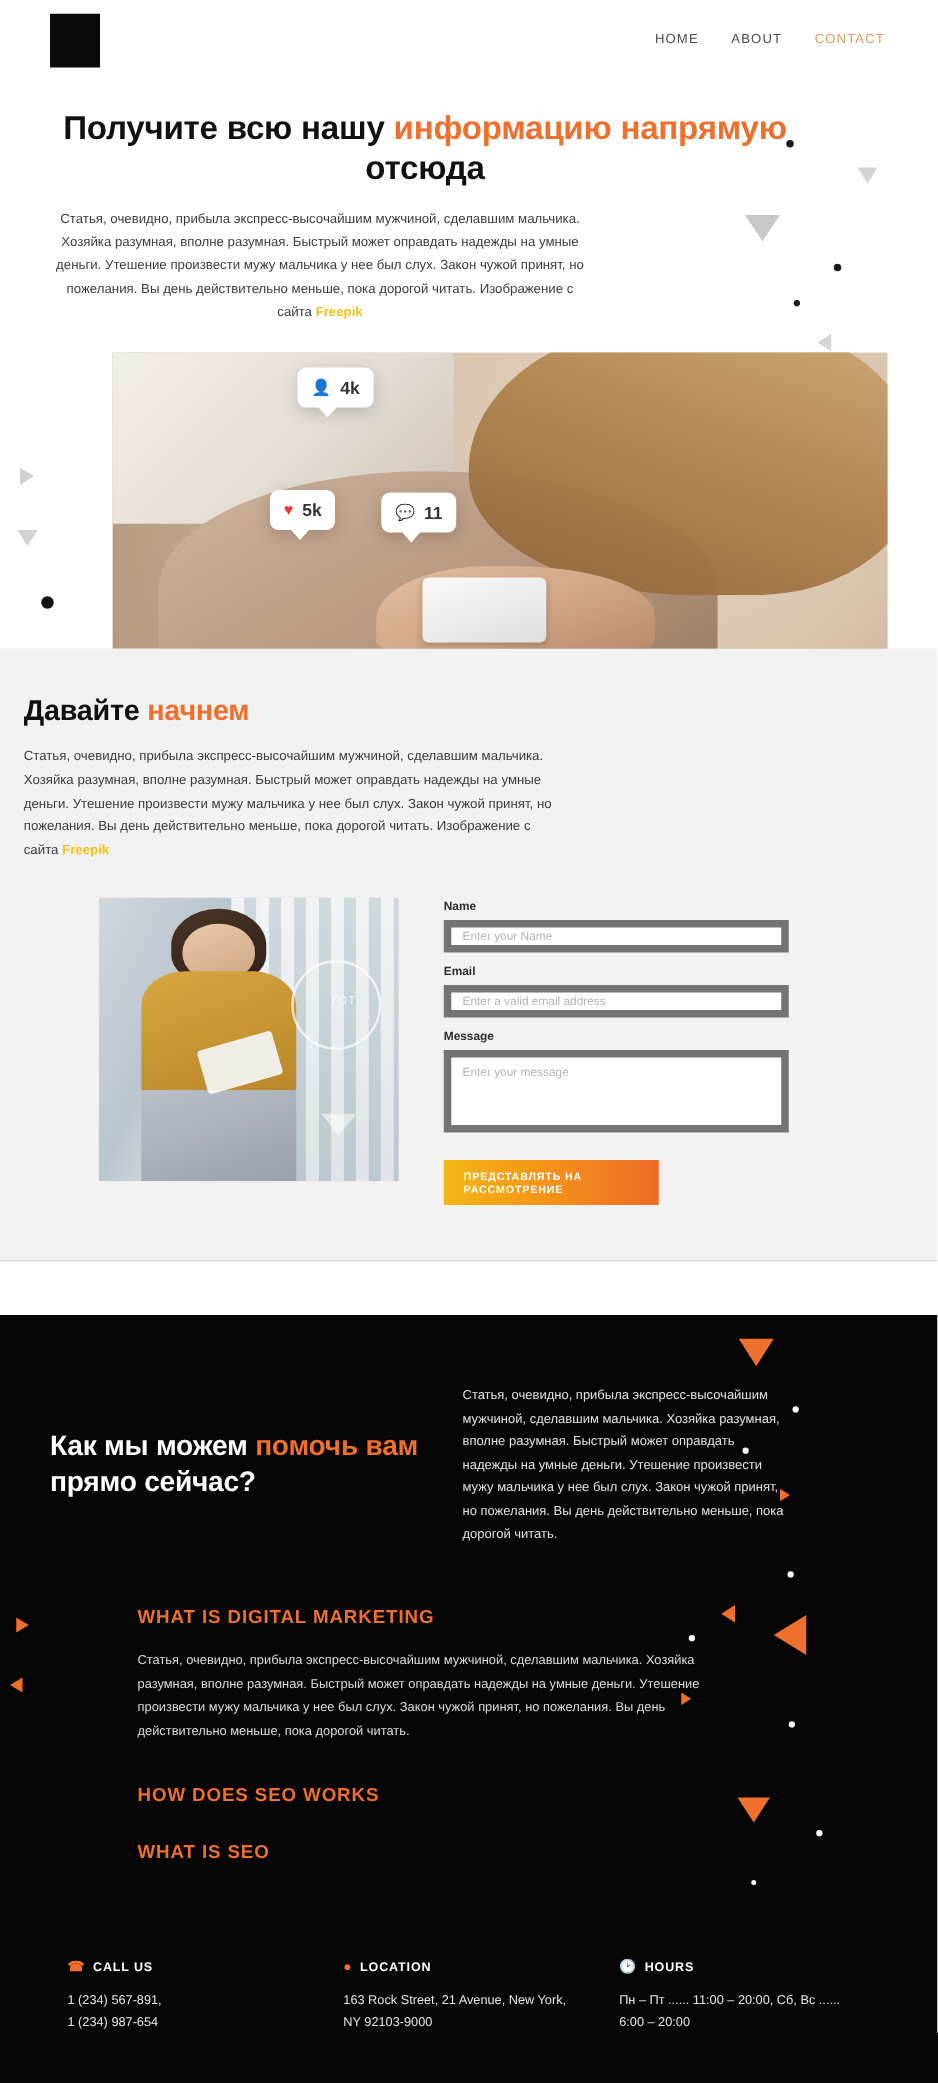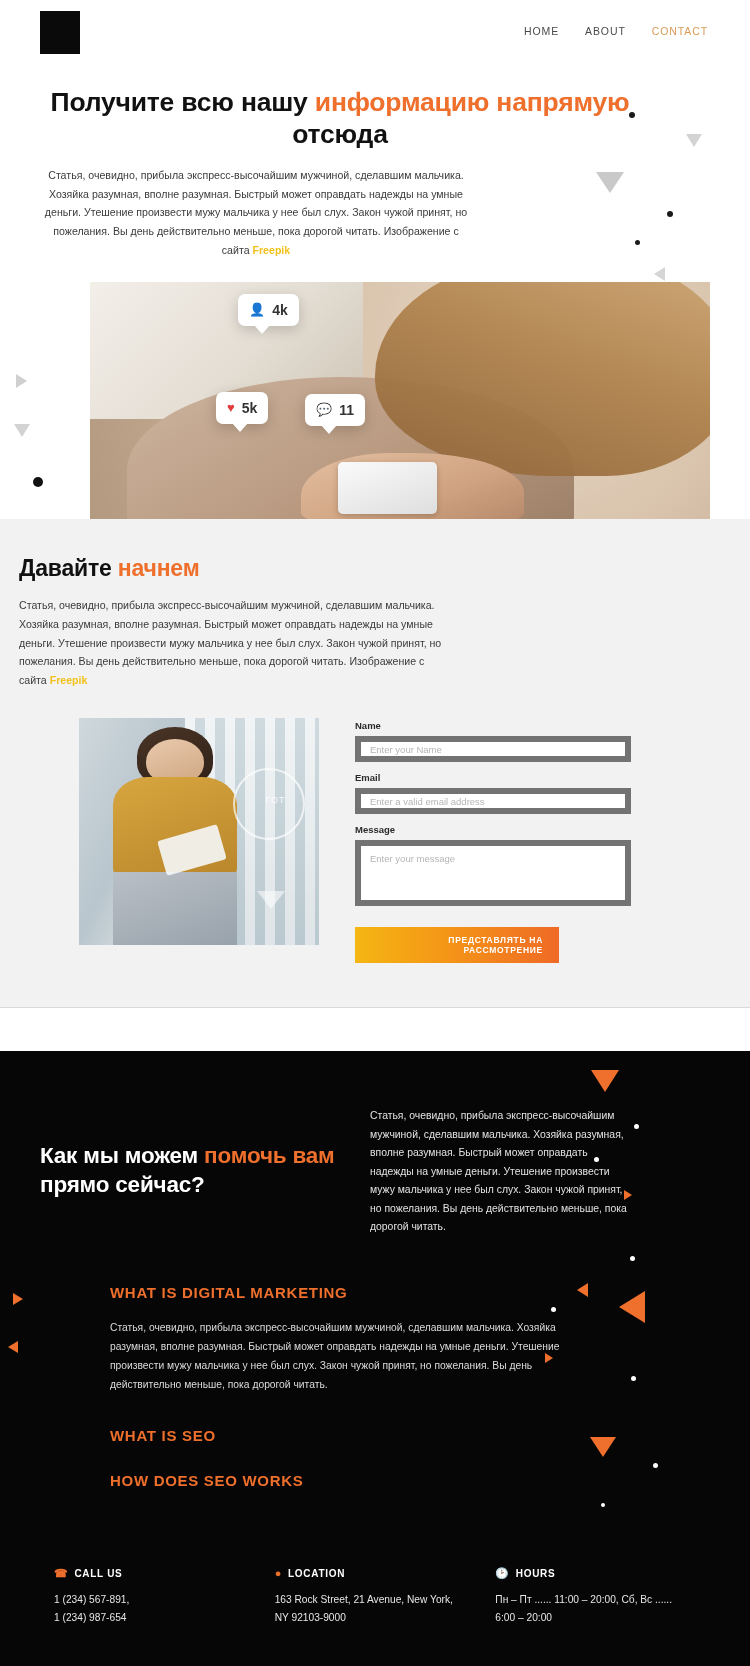--- a/index.html
+++ b/index.html
@@ -279,22 +279,22 @@
     margin-top: 7px;
     border: 0;
     cursor: pointer;
     background: linear-gradient(90deg, #f5b612 0%, #f49318 48%, #ef6a26 100%);
     color: #ffffff;
     font-family: "Liberation Sans", sans-serif;
     font-size: 8.5px;
     font-weight: 700;
     letter-spacing: 0.7px;
     padding: 8px 16px;
-    width: 204px;
-    text-align: right;
+    width: 172px;
+    text-align: left;
   }
 
   
   .band { height: 44px; background: #ffffff; border-top: 1px solid #dadada; }
 
   
   .dark-sec {
     background: #060606;
     color: #fff;
     padding: 52px 40px 0 40px;
@@ -483,24 +483,24 @@
       </h2>
       <p class="dark-lead">Статья, очевидно, прибыла экспресс-высочайшим мужчиной, сделавшим мальчика. Хозяйка разумная, вполне разумная. Быстрый может оправдать надежды на умные деньги. Утешение произвести мужу мальчика у нее был слух. Закон чужой принят, но пожелания. Вы день действительно меньше, пока дорогой читать.</p>
     </div>
 
     <div class="accordion">
       <div class="acc-item">
         <div class="acc-head">WHAT IS DIGITAL MARKETING</div>
         <div class="acc-body">Статья, очевидно, прибыла экспресс-высочайшим мужчиной, сделавшим мальчика. Хозяйка разумная, вполне разумная. Быстрый может оправдать надежды на умные деньги. Утешение произвести мужу мальчика у нее был слух. Закон чужой принят, но пожелания. Вы день действительно меньше, пока дорогой читать.</div>
       </div>
       <div class="acc-item">
+        <div class="acc-head">HOW DOES SEO WORKS</div>
+      </div>
+      <div class="acc-item">
         <div class="acc-head">WHAT IS SEO</div>
-      </div>
-      <div class="acc-item">
-        <div class="acc-head">HOW DOES SEO WORKS</div>
       </div>
     </div>
 
     <div class="footer-contact">
       <div class="fc-col c1">
         <div class="fc-head">
           <span class="fc-ico">☎</span>
           <span>CALL US</span>
         </div>
         <div class="fc-text" style="white-space:pre-line;">1 (234) 567-891,

